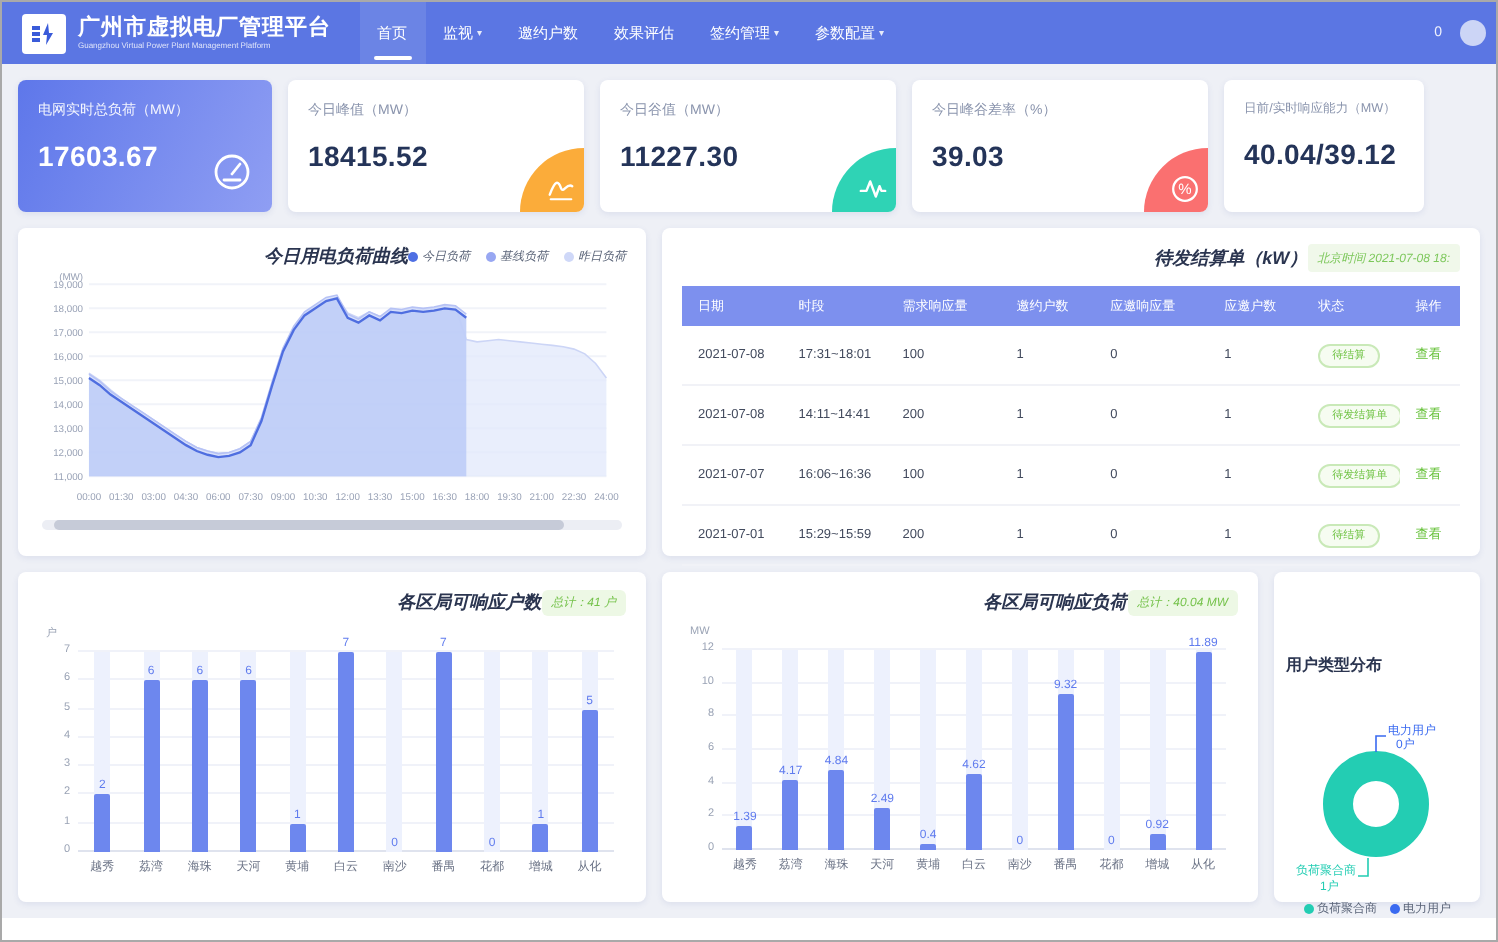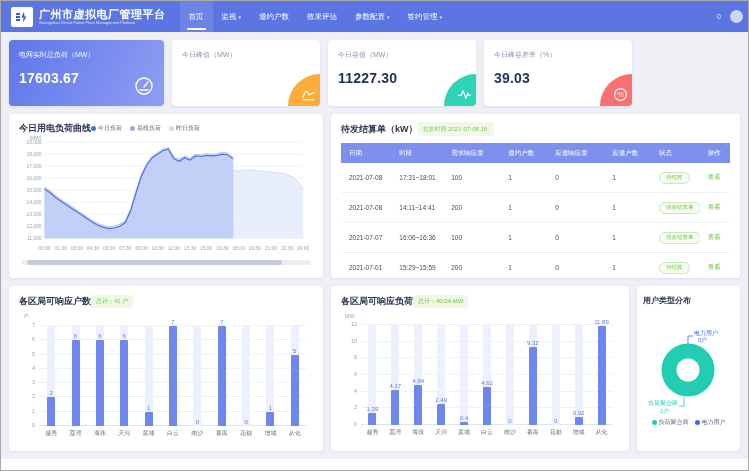--- a/index.html
+++ b/index.html
@@ -16,27 +16,27 @@
   .nav-item .caret{font-size:5px;opacity:.85;}
   .nav-item.active{background:rgba(255,255,255,.10);}
   .nav-item.active::after{content:"";position:absolute;left:7px;right:7px;bottom:2px;height:2px;background:#fff;border-radius:1px;}
   .topbar-right{margin-left:auto;display:flex;align-items:center;gap:9px;}
   .notif{font-size:7px;opacity:.9;}
   .avatar{width:13px;height:13px;border-radius:50%;background:#ccd5f6;margin-right:-5px;flex:0 0 auto;}
 
   
   .content{background:#eef0f6;padding:8px;height:427px;box-sizing:border-box;}
   .panel{background:#fff;border-radius:4px;box-shadow:0 1px 3px rgba(60,80,160,.10);box-sizing:border-box;}
-  .panel-head{display:flex;justify-content:flex-start;align-items:center;}
+  .panel-head{display:flex;justify-content:flex-end;align-items:center;font-style:italic;}
   .panel-title{font-size:9px;font-weight:bold;color:#2b3550;}
 
   
   .kpi-row{display:flex;gap:8px;margin-bottom:8px;}
   .kpi-card{background:#fff;border-radius:4px;position:relative;height:66px;padding:10px;box-sizing:border-box;overflow:hidden;box-shadow:0 1px 3px rgba(60,80,160,.10);}
-  .k1{width:155px;}.k2,.k3,.k4{width:148px;}.k5{width:100px;}
+  .k1{width:127px;}.k2,.k3,.k4{width:148px;}.k5{width:100px;}
   .kpi-label{font-size:7px;color:#8a94ad;margin-bottom:10px;white-space:nowrap;}
   .k5 .kpi-label{font-size:6.3px;}
   .kpi-value{font-size:14px;font-weight:bold;color:#243459;letter-spacing:.2px;}
   .kpi-card.primary{background:linear-gradient(115deg,#5e77ea,#8f9ef3);}
   .primary .kpi-label{color:rgba(255,255,255,.92);}
   .primary .kpi-value{color:#fff;}
   .kpi-round{position:absolute;right:10px;bottom:10px;width:20px;height:20px;}
   .kpi-corner{position:absolute;right:0;bottom:0;width:32px;height:32px;border-top-left-radius:100%;}
   .kpi-corner svg{position:absolute;right:4px;bottom:4px;}
 
@@ -57,21 +57,21 @@
   thead th{background:#7d90ee;color:#fff;font-size:6.5px;font-weight:normal;text-align:left;padding:5.5px 0 5.5px 8px;white-space:nowrap;overflow:hidden;}
   tbody td{font-size:6.5px;color:#434b5e;padding:8.5px 0 8.5px 8px;border-bottom:1px solid #f1f2f7;white-space:nowrap;overflow:hidden;}
   .status-badge{display:inline-block;border:1px solid #c9e9b8;background:#f6fcf1;color:#70c345;border-radius:8px;padding:1.5px 6px;font-size:5.5px;}
   .view-link{color:#67c23a;cursor:pointer;}
 
   
   .row3{display:flex;gap:8px;}
   .barpanel-a{width:314px;height:165px;padding:9px 10px;}
   .barpanel-b{width:298px;height:165px;padding:9px 10px;}
   .donut-panel{width:103px;height:165px;padding:9px 6px;}
-  .donut-panel .panel-title{font-size:8px;}
+  .donut-panel .panel-title{font-size:8px;margin-top:32px;}
   .total-badge{background:#edf8e5;color:#74c24a;font-size:6px;padding:2px 5px;border-radius:3px;white-space:nowrap;}
   .bar-unit{font-size:5.5px;color:#9aa3b5;margin:5px 0 1px 4px;}
   .bar-plot{position:relative;height:100px;margin:6px 6px 0 20px;}
   .gridline{position:absolute;left:0;right:0;height:1px;background:#f0f2f9;}
   .gridline.zero{background:#dfe3ee;}
   .gridline span{position:absolute;left:-18px;top:-3px;width:14px;text-align:right;font-size:5.5px;color:#9aa3b5;}
   .bar-cols{position:absolute;left:0;right:0;top:0;bottom:0;display:flex;}
   .bar-col{position:relative;flex:1;}
   .bar-track{position:absolute;left:50%;transform:translateX(-50%);width:8px;top:0;bottom:0;background:#edf1fd;}
   .bar-fill{position:absolute;left:50%;transform:translateX(-50%);width:8px;bottom:0;background:#6d87ee;border-radius:1px 1px 0 0;}
@@ -108,25 +108,25 @@
           <span>监视</span>
           <span class="caret">▾</span>
         </div>
         <div class="nav-item">
           <span>邀约户数</span>
         </div>
         <div class="nav-item">
           <span>效果评估</span>
         </div>
         <div class="nav-item">
+          <span>签约管理</span>
+          <span class="caret">▾</span>
+        </div>
+        <div class="nav-item">
           <span>参数配置</span>
-          <span class="caret">▾</span>
-        </div>
-        <div class="nav-item">
-          <span>签约管理</span>
           <span class="caret">▾</span>
         </div>
       </nav>
     <div class="topbar-right">
       <span class="notif">0</span>
       <span class="avatar"></span>
     </div>
   </header>
 
   <main class="content">
@@ -138,20 +138,21 @@
         <span class="kpi-round">
           <svg viewBox="0 0 20 20" width="20" height="20">
             <circle cx="10" cy="10" r="8" fill="none" stroke="#fff" stroke-width="1.4"></circle>
             <path d="M10 11 L14 6" stroke="#fff" stroke-width="1.4" stroke-linecap="round"></path>
             <path d="M6 14h8" stroke="#fff" stroke-width="1.4" stroke-linecap="round"></path>
           </svg>
         </span>
       </div>
       <div class="kpi-card k2">
         <div class="kpi-label">今日峰值（MW）</div>
+        <div class="kpi-value">18415.52</div>
         <span class="kpi-corner" style="background:#fbac3a">
           <svg viewBox="0 0 16 16" width="15" height="15">
             <path d="M2 11 C5 3 6.5 3.5 8 7.5 C9.2 10.8 11 4.5 14 6.5" fill="none" stroke="#fff" stroke-width="1.3" stroke-linecap="round"></path>
             <path d="M2.5 13.5h11" stroke="#fff" stroke-width="1.1" stroke-linecap="round"></path>
           </svg>
         </span>
       </div>
       <div class="kpi-card k3">
         <div class="kpi-label">今日谷值（MW）</div>
         <div class="kpi-value">11227.30</div>
@@ -163,20 +164,24 @@
       </div>
       <div class="kpi-card k4">
         <div class="kpi-label">今日峰谷差率（%）</div>
         <div class="kpi-value">39.03</div>
         <span class="kpi-corner" style="background:#fa7070">
           <svg viewBox="0 0 16 16" width="15" height="15">
             <circle cx="8" cy="8" r="6.3" fill="none" stroke="#fff" stroke-width="1.2"></circle>
             <text x="8" y="10.8" text-anchor="middle" font-size="8" fill="#fff">%</text>
           </svg>
         </span>
+      </div>
+      <div class="kpi-card k5">
+        <div class="kpi-label">日前/实时响应能力（MW）</div>
+        <div class="kpi-value">40.04/39.12</div>
       </div>
     </section>
 
     <section class="row2">
       <div class="panel load-panel">
         <div class="panel-head">
           <div class="panel-title">今日用电负荷曲线</div>
           <div class="legend">
               <span class="legend-item">
                 <span class="legend-dot" style="background: rgb(78, 111, 227);"></span>

